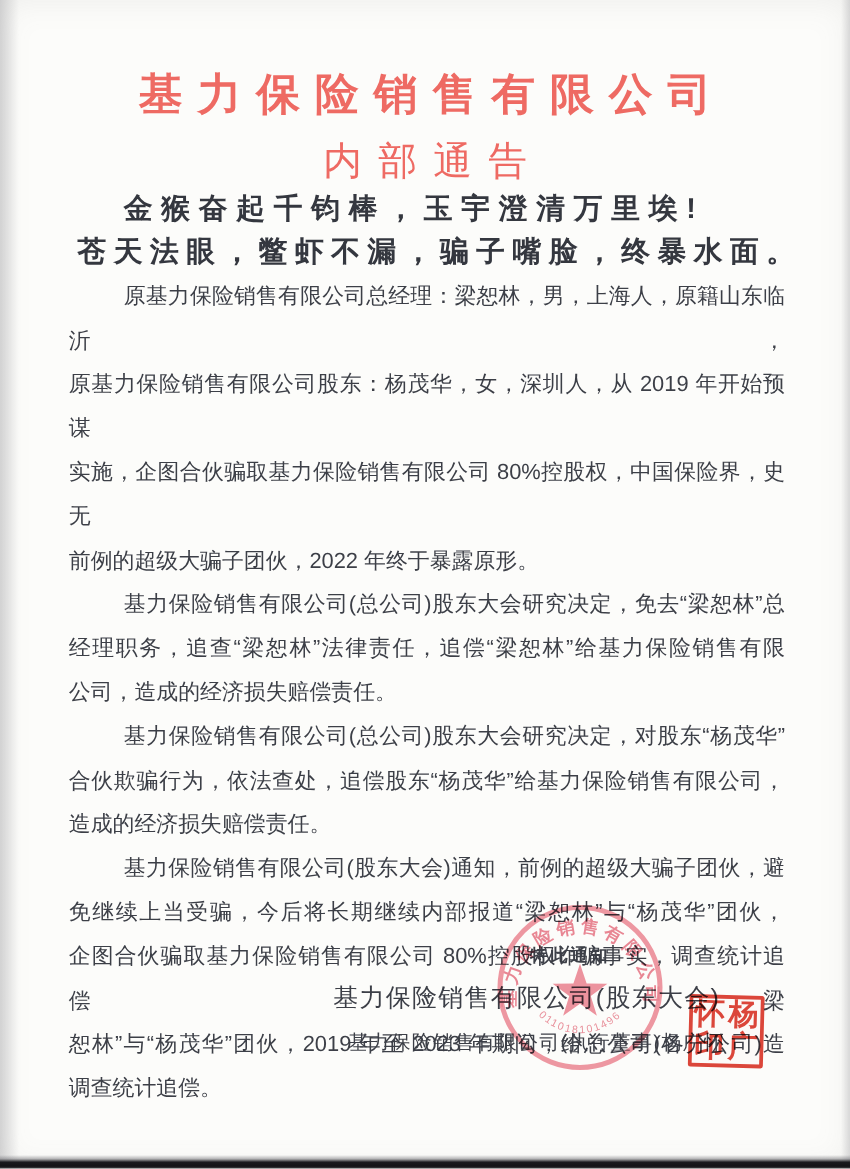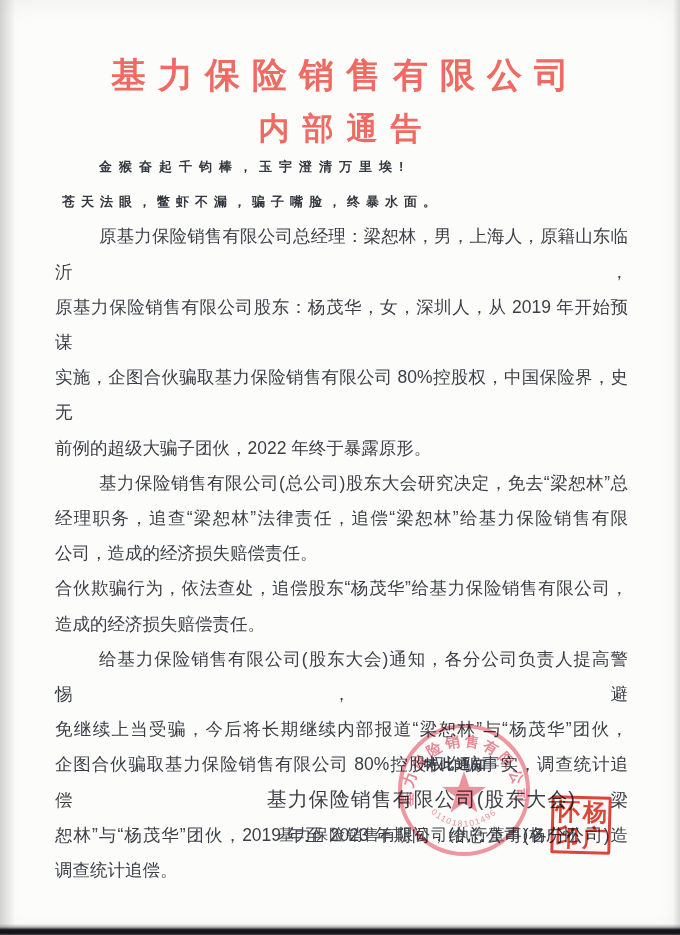--- a/index.html
+++ b/index.html
@@ -39,36 +39,36 @@
   .title-company {
     position: absolute; top: 52px; left: 0; right: 0;
     text-align: center;
     font-size: 35px; font-weight: bold;
     letter-spacing: 12px; padding-left: 12px;
     color: #ee6a63;
   }
   .title-notice {
     position: absolute; top: 108px; left: 0; right: 0;
     text-align: center;
-    font-size: 31px; font-weight: bold;
+    font-size: 31px; font-weight: normal;
     letter-spacing: 13px; padding-left: 13px;
     color: #ee6a63;
   }
 
   
   .doc-body {
     position: absolute; top: 149px; left: 55px; right: 52px;
     font-size: 17.5px; line-height: 35.2px;
     color: #3c3f47;
   }
   .ln { display: block; white-space: nowrap; }
   .j  { white-space: normal; text-align: justify; text-align-last: justify; }
   .ind { text-indent: 44px; }
   .slogan {
-    font-weight: bold; font-size: 13px;
+    font-weight: bold; font-size: 23px;
     letter-spacing: 7px; color: #34373f;
   }
   .slogan.s1 { text-indent: 44px; }
   .slogan.s2 { text-indent: 7px; letter-spacing: 6px; }
 
   
   .doc-footer {
     position: absolute; top: 747px; left: 55px; right: 52px;
     line-height: 35.2px; color: #3c3f47;
   }
@@ -122,24 +122,25 @@
 
     <span class="ln j ind">原基力保险销售有限公司总经理：梁恕林，男，上海人，原籍山东临沂，</span>
     <span class="ln j">原基力保险销售有限公司股东：杨茂华，女，深圳人，从 2019 年开始预谋</span>
     <span class="ln j">实施，企图合伙骗取基力保险销售有限公司 80%控股权，中国保险界，史无</span>
     <span class="ln">前例的超级大骗子团伙，2022 年终于暴露原形。</span>
 
     <span class="ln j ind">基力保险销售有限公司(总公司)股东大会研究决定，免去“梁恕林”总</span>
     <span class="ln j">经理职务，追查“梁恕林”法律责任，追偿“梁恕林”给基力保险销售有限</span>
     <span class="ln">公司，造成的经济损失赔偿责任。</span>
 
+    <span class="ln j ind">基力保险销售有限公司(总公司)股东大会研究决定，对股东“杨茂华”</span>
     <span class="ln j">合伙欺骗行为，依法查处，追偿股东“杨茂华”给基力保险销售有限公司，</span>
     <span class="ln">造成的经济损失赔偿责任。</span>
 
-    <span class="ln j ind">给基力保险销售有限公司(股东大会)通知，各分公司负责人提高警惕，避</span>
+    <span class="ln j ind">基力保险销售有限公司(股东大会)通知，前例的超级大骗子团伙，避</span>
     <span class="ln j">免继续上当受骗，今后将长期继续内部报道“梁恕林”与“杨茂华”团伙，</span>
     <span class="ln j">企图合伙骗取基力保险销售有限公司 80%控股权诈骗事实，调查统计追偿“梁</span>
     <span class="ln j">恕林”与“杨茂华”团伙，2019 年至 2023 年期间，给总公司(各分公司)造</span>
     <span class="ln">调查统计追偿。</span>
   </div>
 
   <div class="doc-footer">
     <span class="f-line f-notice">特此通知</span>
     <span class="f-line f-org1">基力保险销售有限公司(股东大会)</span>
     <span class="f-line f-org2">基力保险销售有限公司(执行董事)杨广怀</span>

